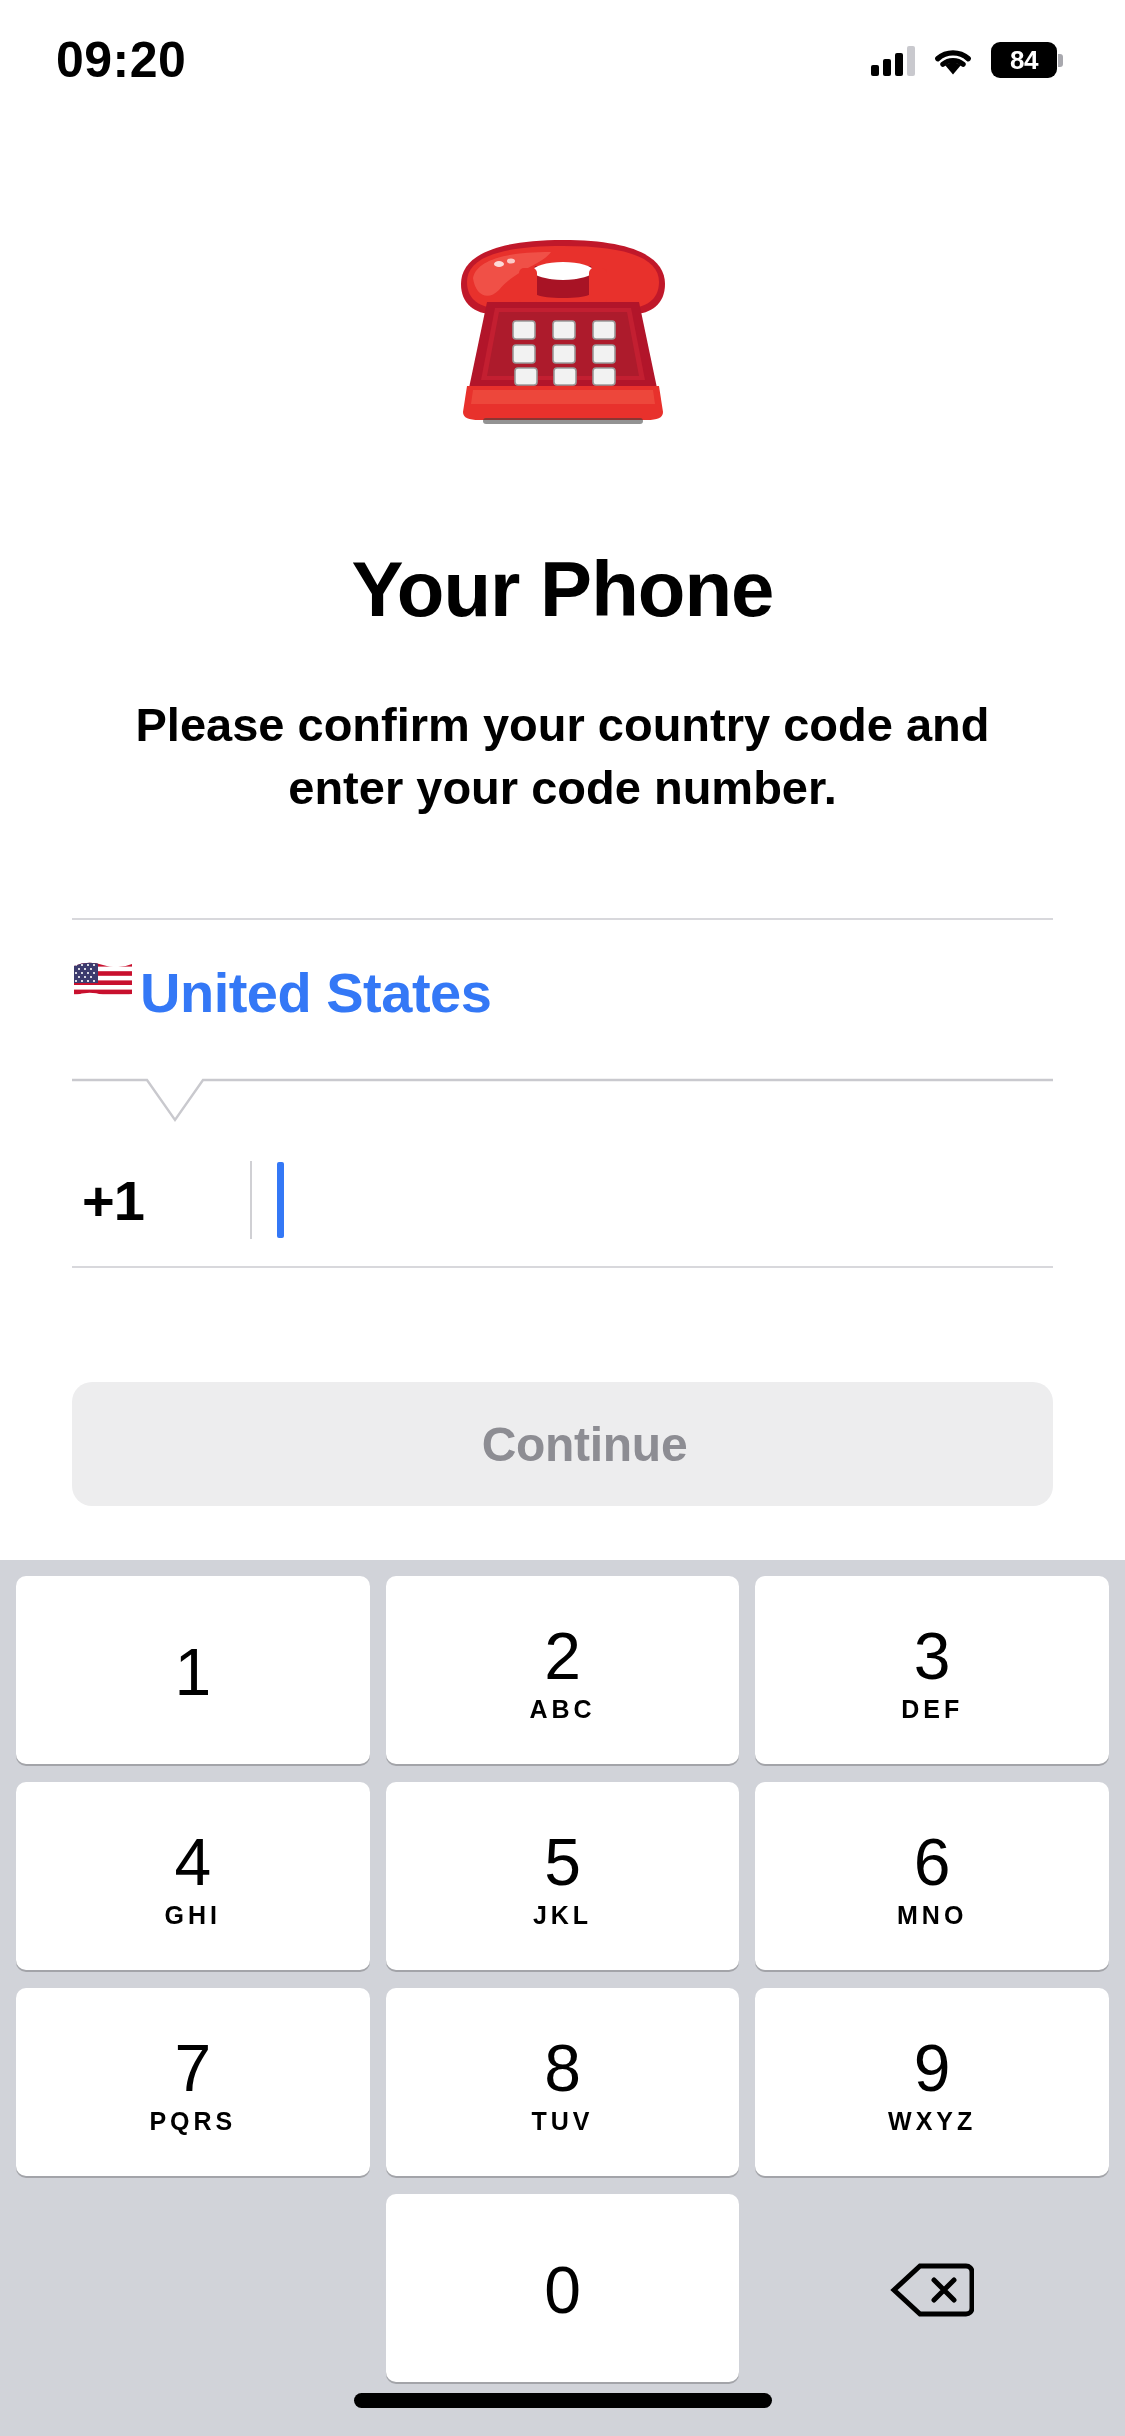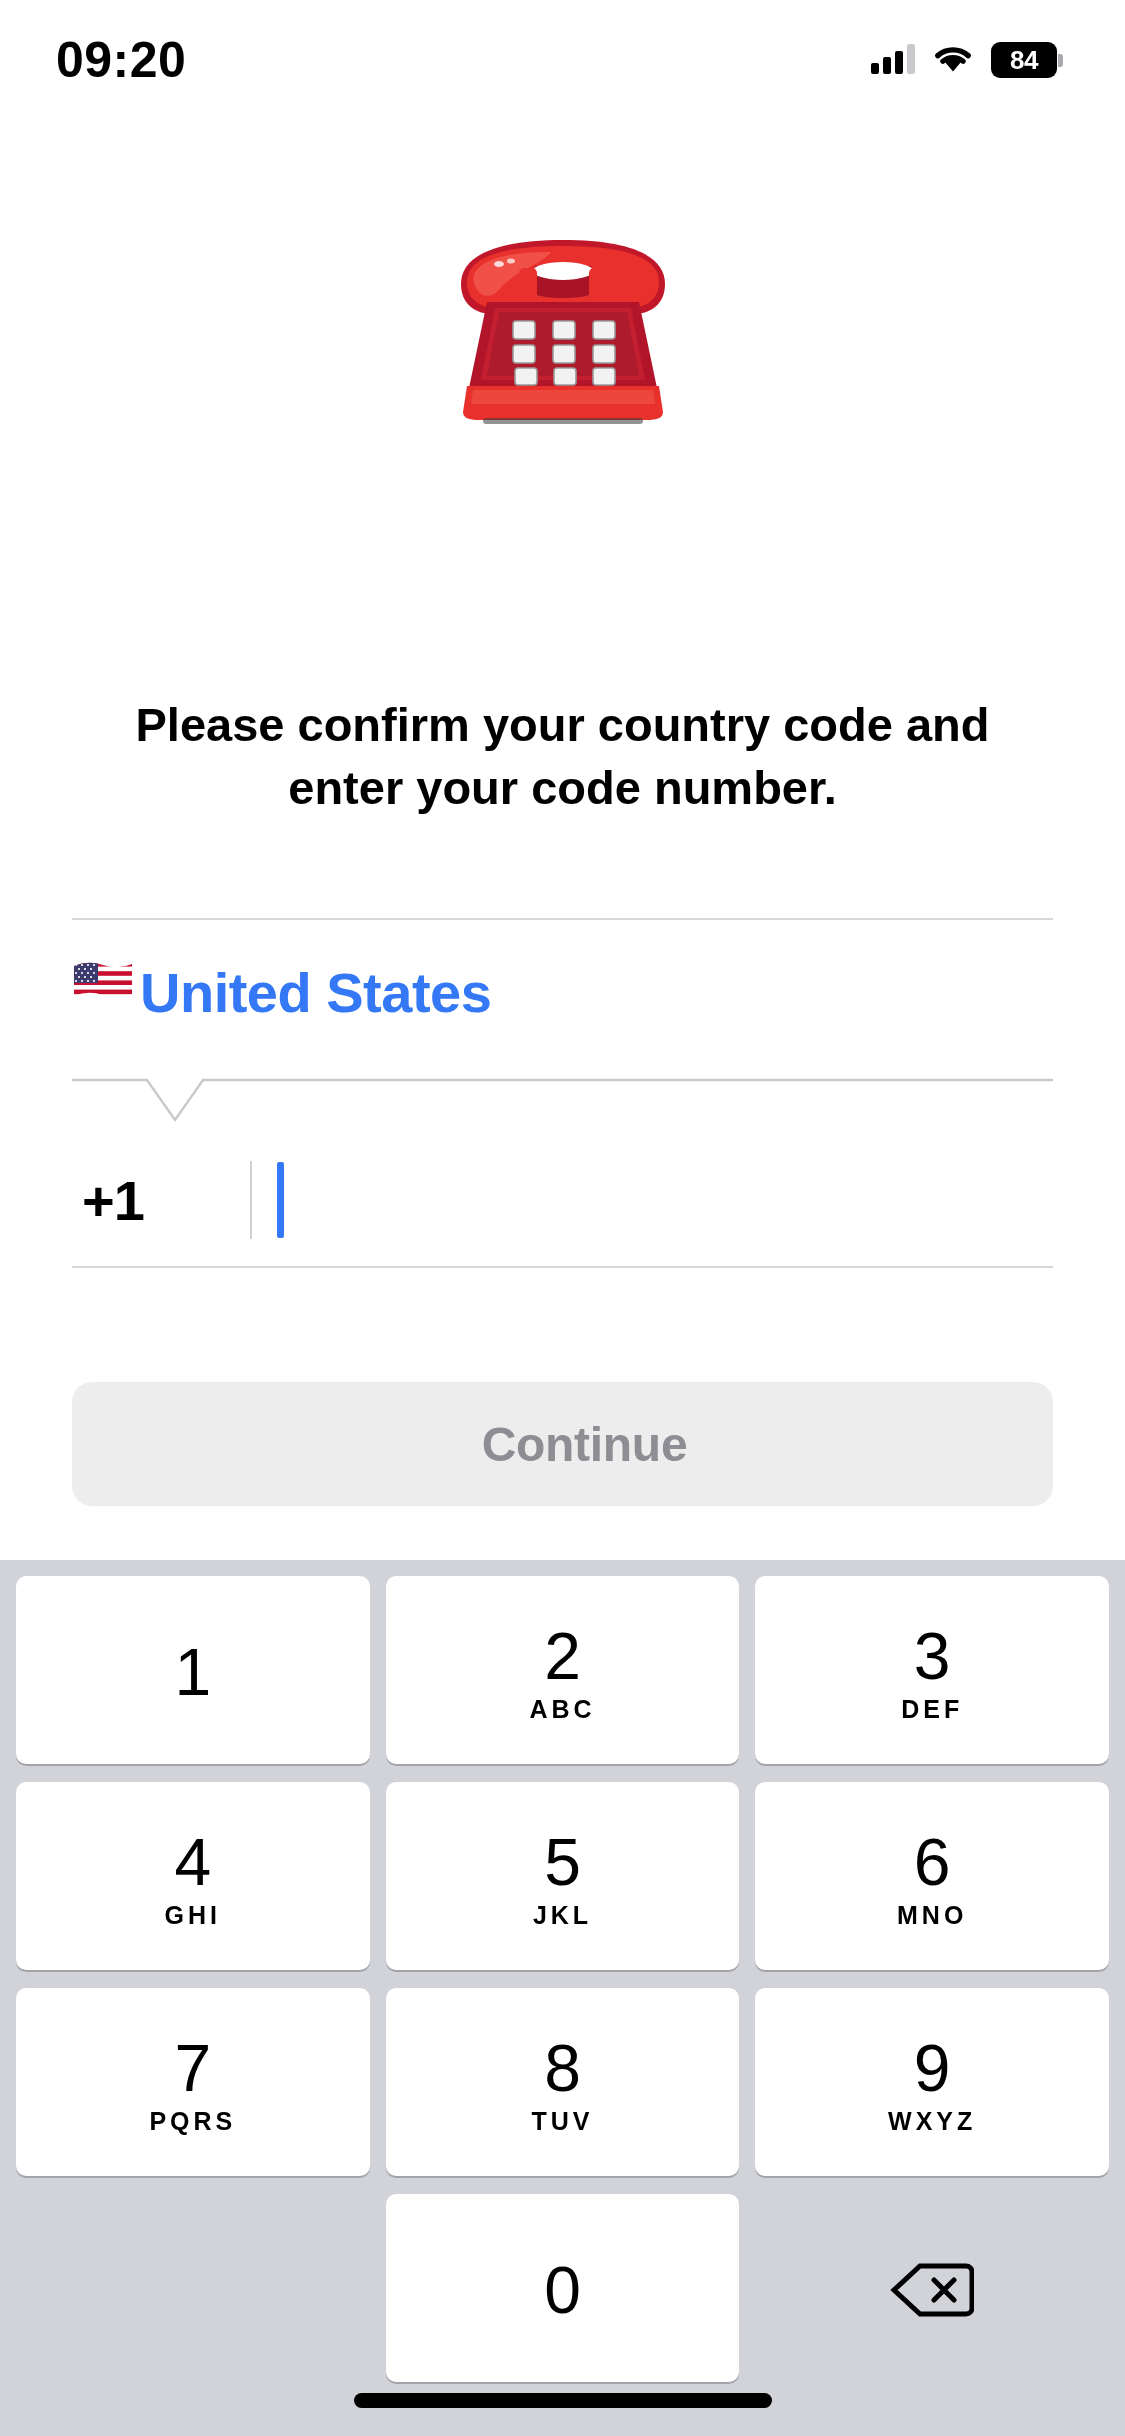--- a/index.html
+++ b/index.html
@@ -12,21 +12,21 @@
   }
   .screen { position:relative; width:1051px; height:2436px; background:#ffffff;border-radius:13px; }
 
   
   .statusbar {
     position:absolute; top:0; left:0; width:1125px; height:120px;
     display:flex; align-items:center; justify-content:space-between;
     padding:0 62px 0 56px;
   }
   .sb-time { font-size:50px; font-weight:bold; color:#000; letter-spacing:0.5px; }
-  .sb-right { display:flex; align-items:flex-start; gap:17px; }
+  .sb-right { display:flex; align-items:center; gap:17px; }
   .sig { display:flex; align-items:flex-end; gap:4px; height:32px; }
   .sig i { display:block; width:8px; background:#000; border-radius:2px; }
   .sig i:nth-child(1){ height:11px; }
   .sig i:nth-child(2){ height:17px; }
   .sig i:nth-child(3){ height:23px; }
   .sig i:nth-child(4){ height:30px; background:#c9c9ce; }
   .wifi { width:42px; height:31px; }
   .batt { position:relative; width:72px; height:36px; }
   .batt-body {
     position:absolute; left:0; top:0; width:66px; height:36px;
@@ -203,20 +203,21 @@
         <rect x="111" y="140" width="22" height="17" rx="3"></rect>
         <rect x="150" y="140" width="22" height="17" rx="3"></rect>
       </g>
 
       <path d="M24 158 L216 158 L220 184 C220 190 214 192 204 192 L36 192 C26 192 20 190 20 184 Z" fill="#e8312c"></path>
       <path d="M30 162 L210 162 L212 176 L28 176 Z" fill="#f05a49" opacity="0.55"></path>
       <rect x="40" y="190" width="160" height="6" rx="3" fill="#3a3a3a" opacity="0.55"></rect>
     </svg>
   </div>
 
+  <h1 class="title">Your Phone</h1>
   <p class="subtitle">Please confirm your country code and enter your code number.</p>
 
   <div class="rule rule-top"></div>
 
   <div class="country-row">
     <svg class="flag-emoji" viewBox="0 0 62 44">
       <defs>
           <clipPath id="fclip">
             <path d="M2 6 Q16 0 31 5 Q46 10 60 4 L60 34 Q46 40 31 35 Q16 30 2 36 Z"></path>
           </clipPath>

